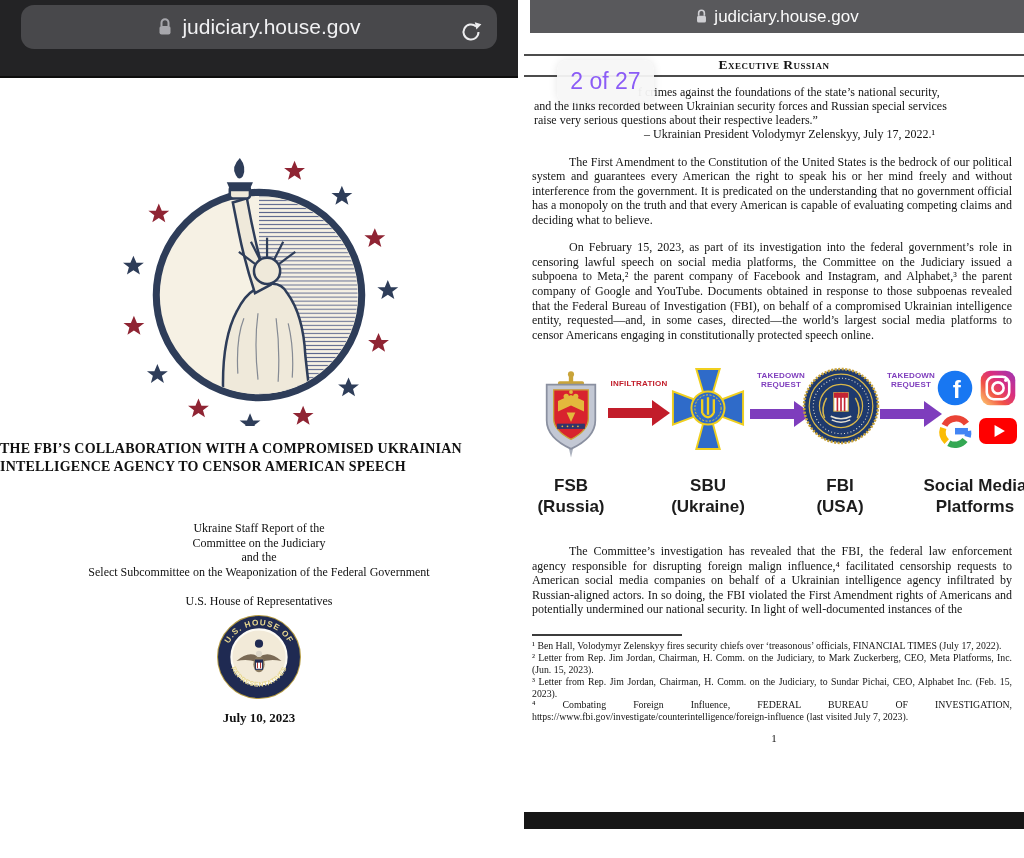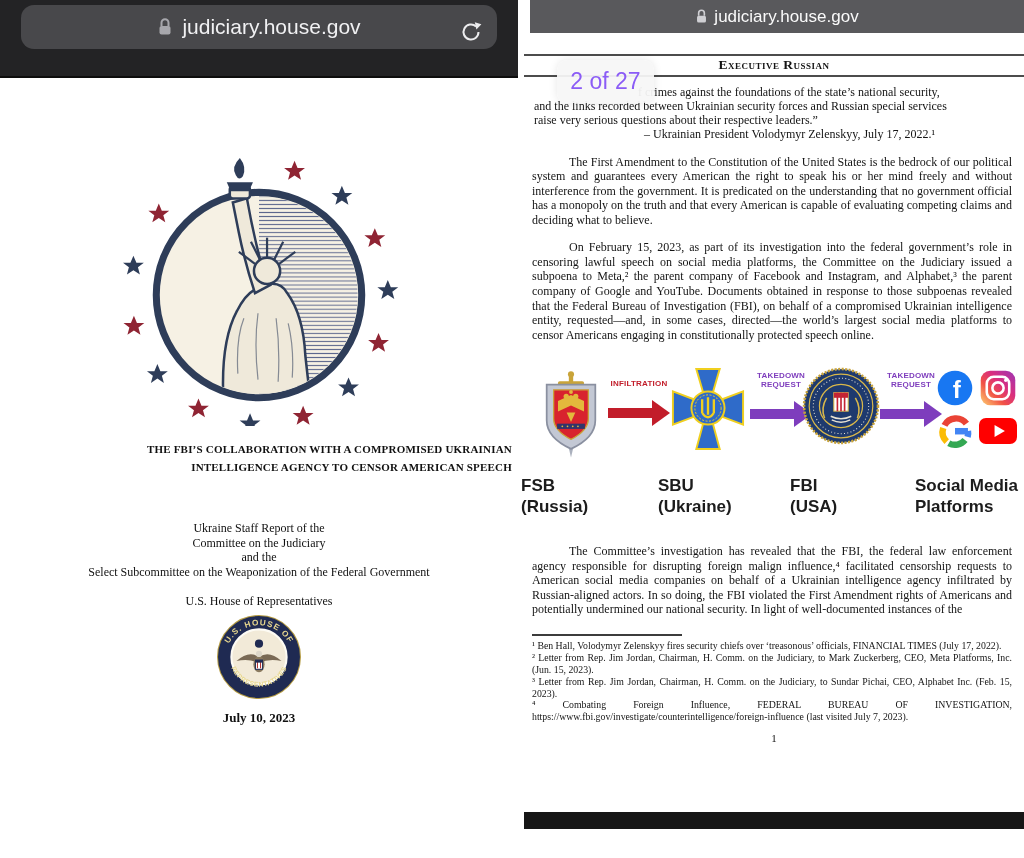--- a/index.html
+++ b/index.html
@@ -10,22 +10,22 @@
   #left-shot{position:absolute;left:0;top:0;width:518px;height:858px;background:#fff;}
   #left-shot .chrome{position:absolute;left:0;top:0;right:0;height:76px;background:#232325;
                      border-bottom:2px solid #0d0d0d;}
   #left-shot .addr{position:absolute;left:21px;right:21px;top:5px;height:44px;background:#48484b;
                    border-radius:13px;display:flex;align-items:center;justify-content:center;gap:9px;
                    color:#f1f1f3;font:400 21px/44px "Liberation Sans",sans-serif;}
   #left-shot .reload{position:absolute;right:14px;top:10px;width:24px;height:24px;cursor:pointer;}
 
   .cover{position:absolute;left:0;top:78px;right:0;bottom:0;background:#fff;color:#111;}
   .liberty{position:absolute;left:117px;top:64px;width:284px;height:284px;}
-  .cover-title{position:absolute;left:9px;right:6px;top:362px;text-align:right;
-               font-weight:bold;font-size:11px;line-height:18px;letter-spacing:.2px;}
+  .cover-title{position:absolute;left:0;right:6px;top:362px;text-align:left;
+               font-weight:bold;font-size:14px;line-height:18px;letter-spacing:.2px;}
   .cover-sub{position:absolute;left:6px;right:6px;top:443px;text-align:center;
              font-size:12px;line-height:14.6px;}
   .cover-org{position:absolute;left:6px;right:6px;top:516px;text-align:center;font-size:12px;}
   .house-seal{position:absolute;left:216px;top:536px;width:86px;height:86px;}
   .cover-date{position:absolute;left:6px;right:6px;top:632px;text-align:center;
               font-weight:bold;font-size:13px;}
 
   
   #right-shot{position:absolute;left:524px;top:0;width:500px;height:858px;background:#fff;}
   #right-shot .chrome{position:absolute;left:6px;right:0;top:0;height:33px;background:#59595c;
@@ -41,21 +41,21 @@
   .quote{margin:9px 12px 0 10px;font-size:12px;line-height:13.9px;}
   .quote .q1{margin-left:104px;}
   .quote .attr{margin-left:110px;}
   .para{margin:13px 12px 0 8px;text-align:justify;text-indent:37px;font-size:12px;line-height:14.55px;}
 
   .diagram{position:relative;height:170px;margin-top:19px;}
   .emb{position:absolute;}
   .arrowbox{position:absolute;width:70px;text-align:center;}
   .arrowbox .albl{font:bold 8px/9px "Liberation Sans",sans-serif;letter-spacing:.2px;margin-bottom:12px;}
   .albl.red{color:#c21d2a;} .albl.purple{color:#7e3dbd;}
-  .nlabel{position:absolute;top:114px;
+  .nlabel{position:absolute;top:114px;text-align:center;
           font:bold 17px/21px "Liberation Sans",sans-serif;color:#1c1c1c;}
   .socials{position:absolute;left:412px;top:8px;width:82px;height:80px;display:grid;
            grid-template-columns:38px 38px;grid-template-rows:38px 38px;gap:5px;}
 
   .fnrule{width:150px;border-top:2px solid #3c3c3c;margin:17px 0 4px 8px;}
   .footnotes{margin:0 12px 0 8px;font-size:9.8px;line-height:11.9px;text-align:justify;}
   .pagenum{text-align:center;font-size:11px;margin-top:9px;}
   .bottombar{position:absolute;left:0;right:0;top:779px;height:17px;background:#161616;}
 </style>
 </head>

